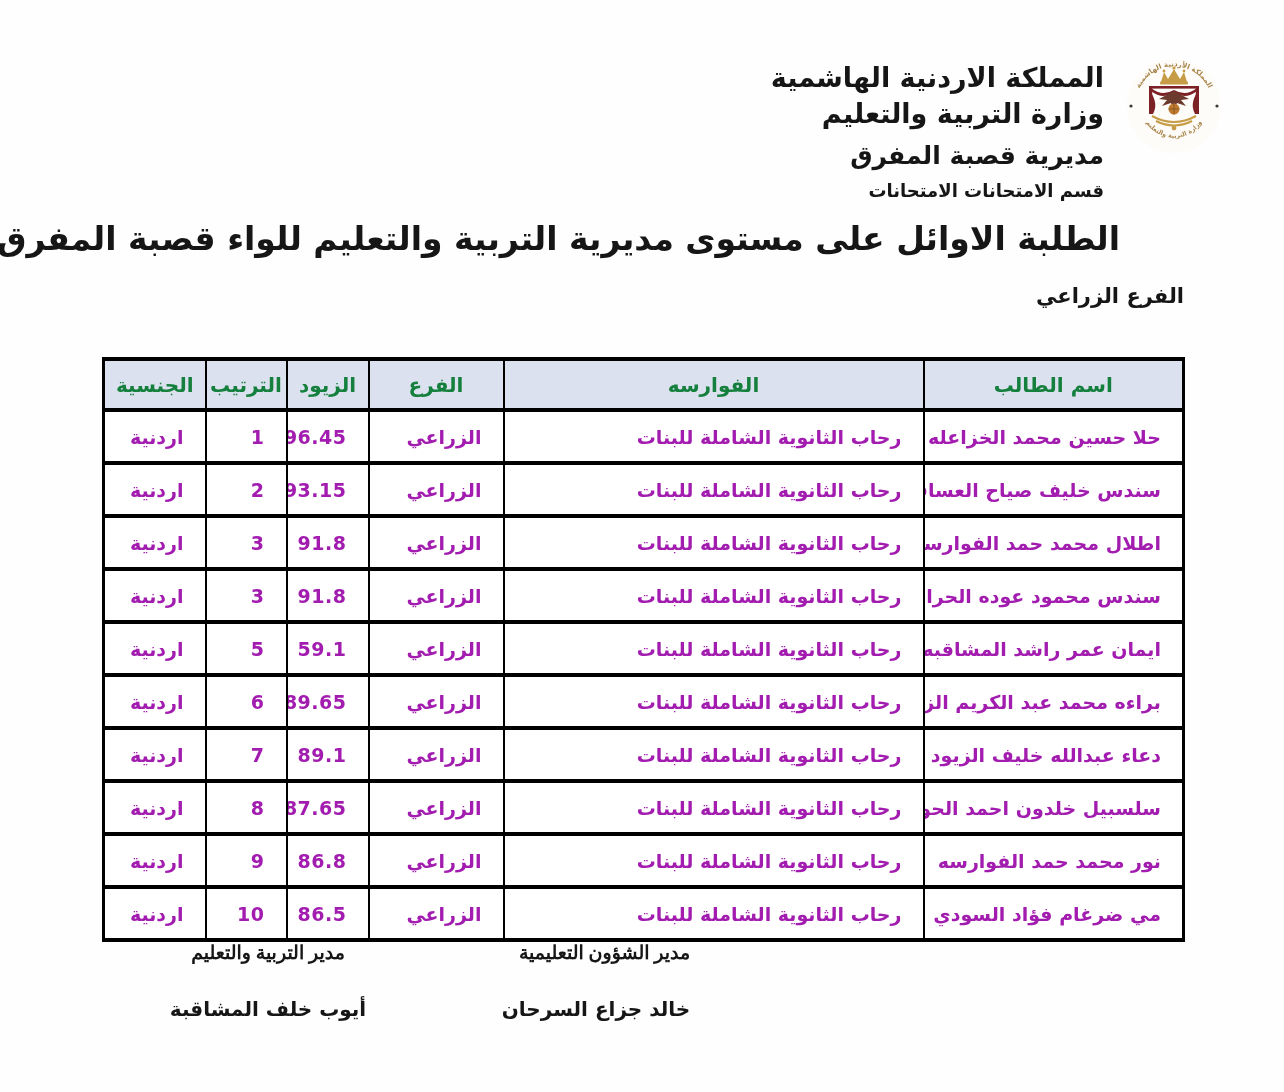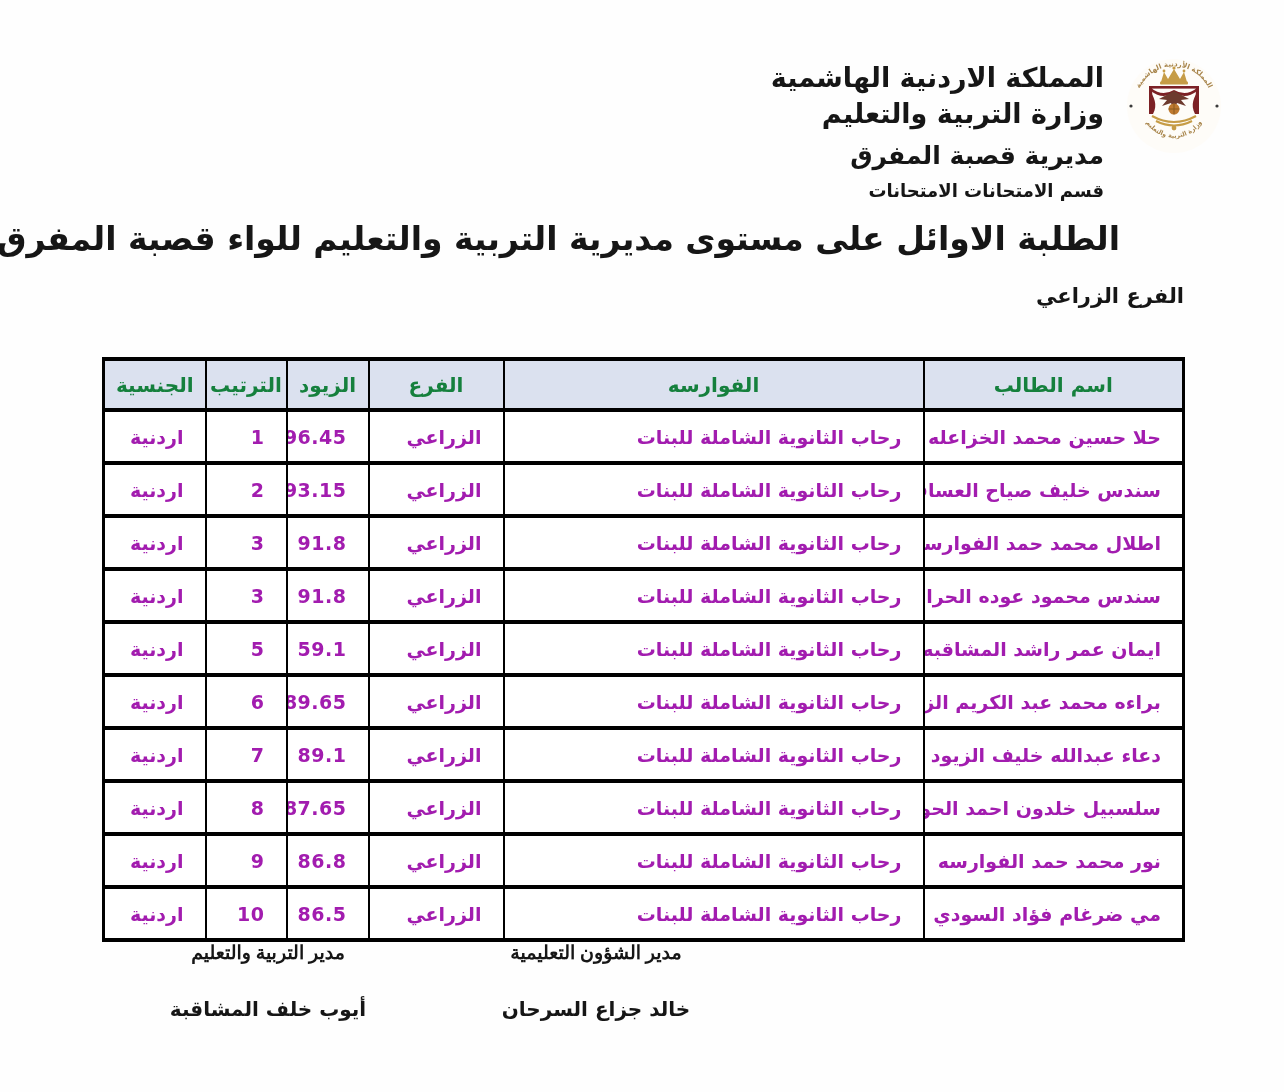--- a/index.html
+++ b/index.html
@@ -42,21 +42,21 @@
     background:#dbe1ef; font-size:20px; text-align:center; color:#15803d;
   }
   table.results td {
     font-size:19px; text-align:right; padding:2px 21px 2px 2px; color:#a21caf;
   }
   td.num { font-size:20px; letter-spacing:0.5px; }
   
   .signatures { position:absolute; top:941px; left:0; right:0; height:110px; font-weight:bold; }
   .sig { position:absolute; top:0; transform:translateX(-50%); text-align:center; white-space:nowrap; }
   .sig-right  { left:1060px; }
-  .sig-middle { left:596px; }
+  .sig-middle { left:596px;text-align:right; }
   .sig-left   { left:268px; }
   .sig .sig-title { font-size:19px;font-family:Liberation Serif, serif; }
   .sig .sig-name  { font-size:20px; margin-top:33px; }
 </style>
 </head>
 <body>
 
 <div class="page">
 
   <div class="logo-wrap">

